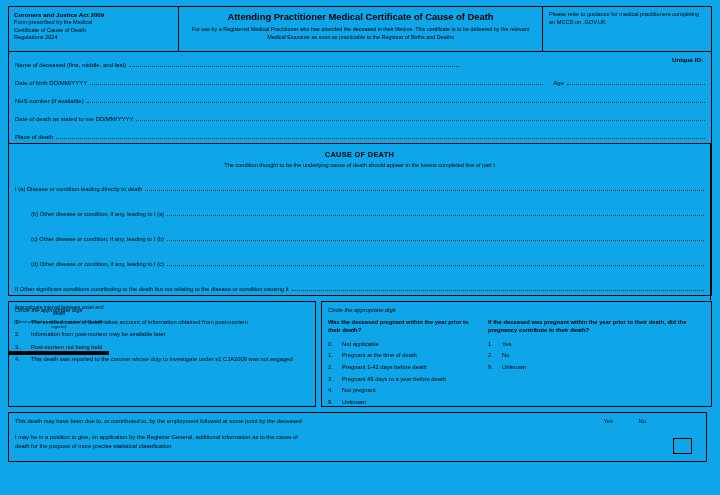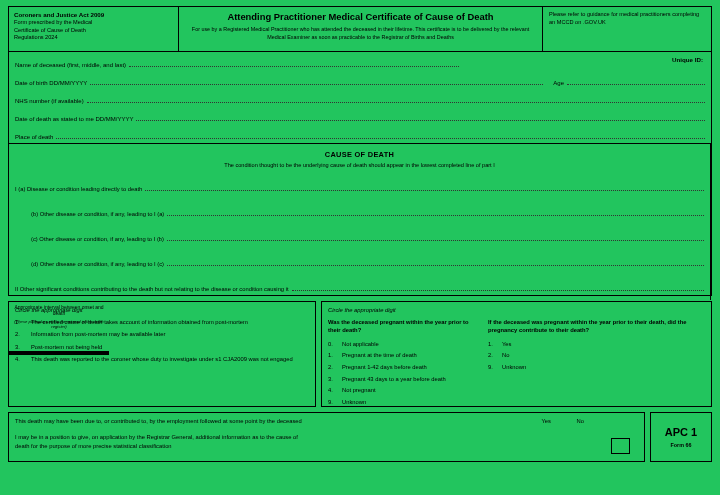--- a/index.html
+++ b/index.html
@@ -8,21 +8,21 @@
     background: #ffffff;
   }
   body {
     font-family: "Liberation Sans", sans-serif;
     color: #000000;
   }
   .page {
     position: relative;
     width: 720px;
     height: 495px;
-    background: #22c55e;
+    background: #0ea5e9;
     box-sizing: border-box;
     padding: 6px 8px;
     font-size: 6px;
   }
 
   
   .header {
     display: flex;
     align-items: stretch;
     border: 1px solid #000;
@@ -421,19 +421,15 @@
       <div class="yn">
         <span>Yes</span>
         <span>No</span>
       </div>
       <div class="foot-para">
         <div>I may be in a position to give, on application by the Registrar General, additional information as to the cause of</div>
         <div>death for the purpose of more precise statistical classification</div>
       </div>
       <div class="tickbox"></div>
     </div>
-    <div class="foot-right">
-      <div class="apc">APC 1</div>
-      <div class="formno">Form 66</div>
-    </div>
   </div>
 
 </div>
 
 </body></html>

